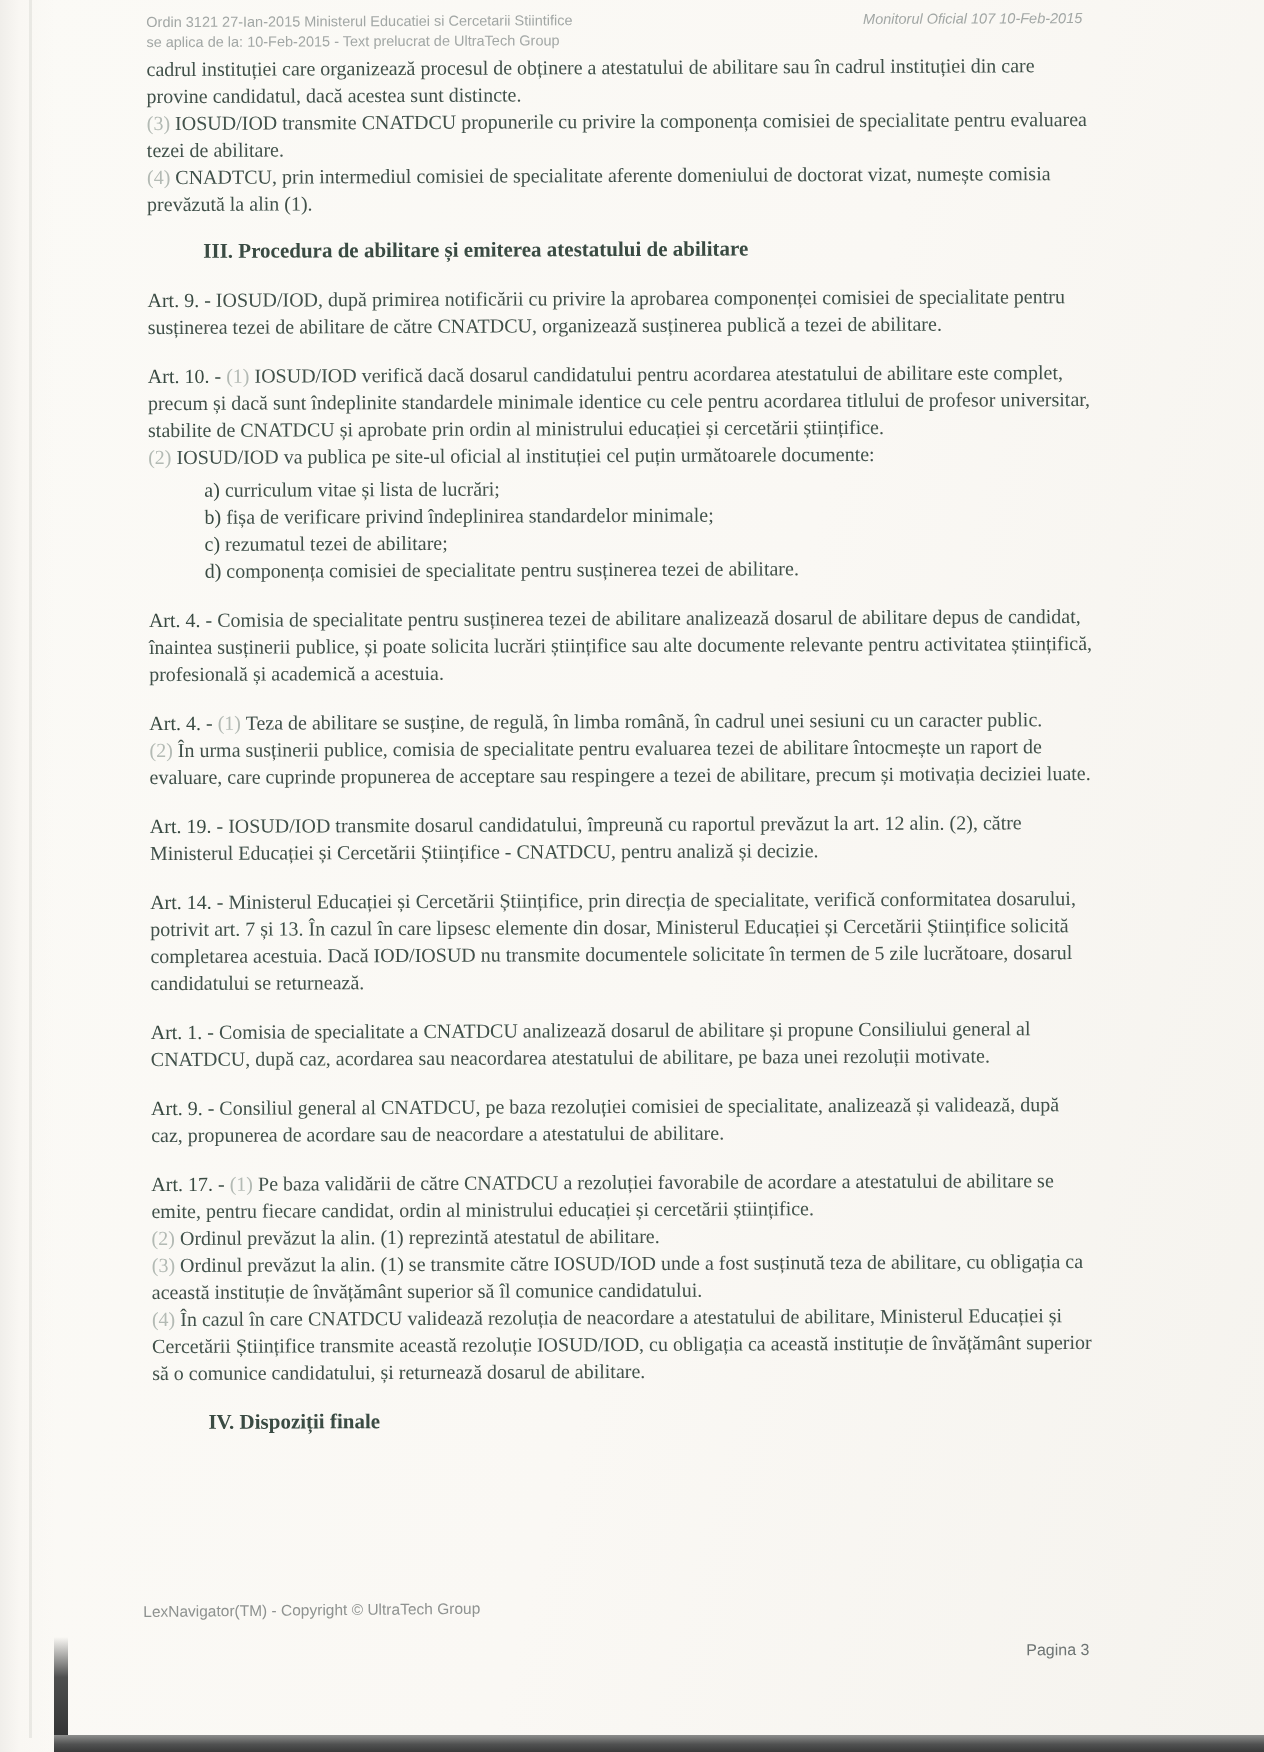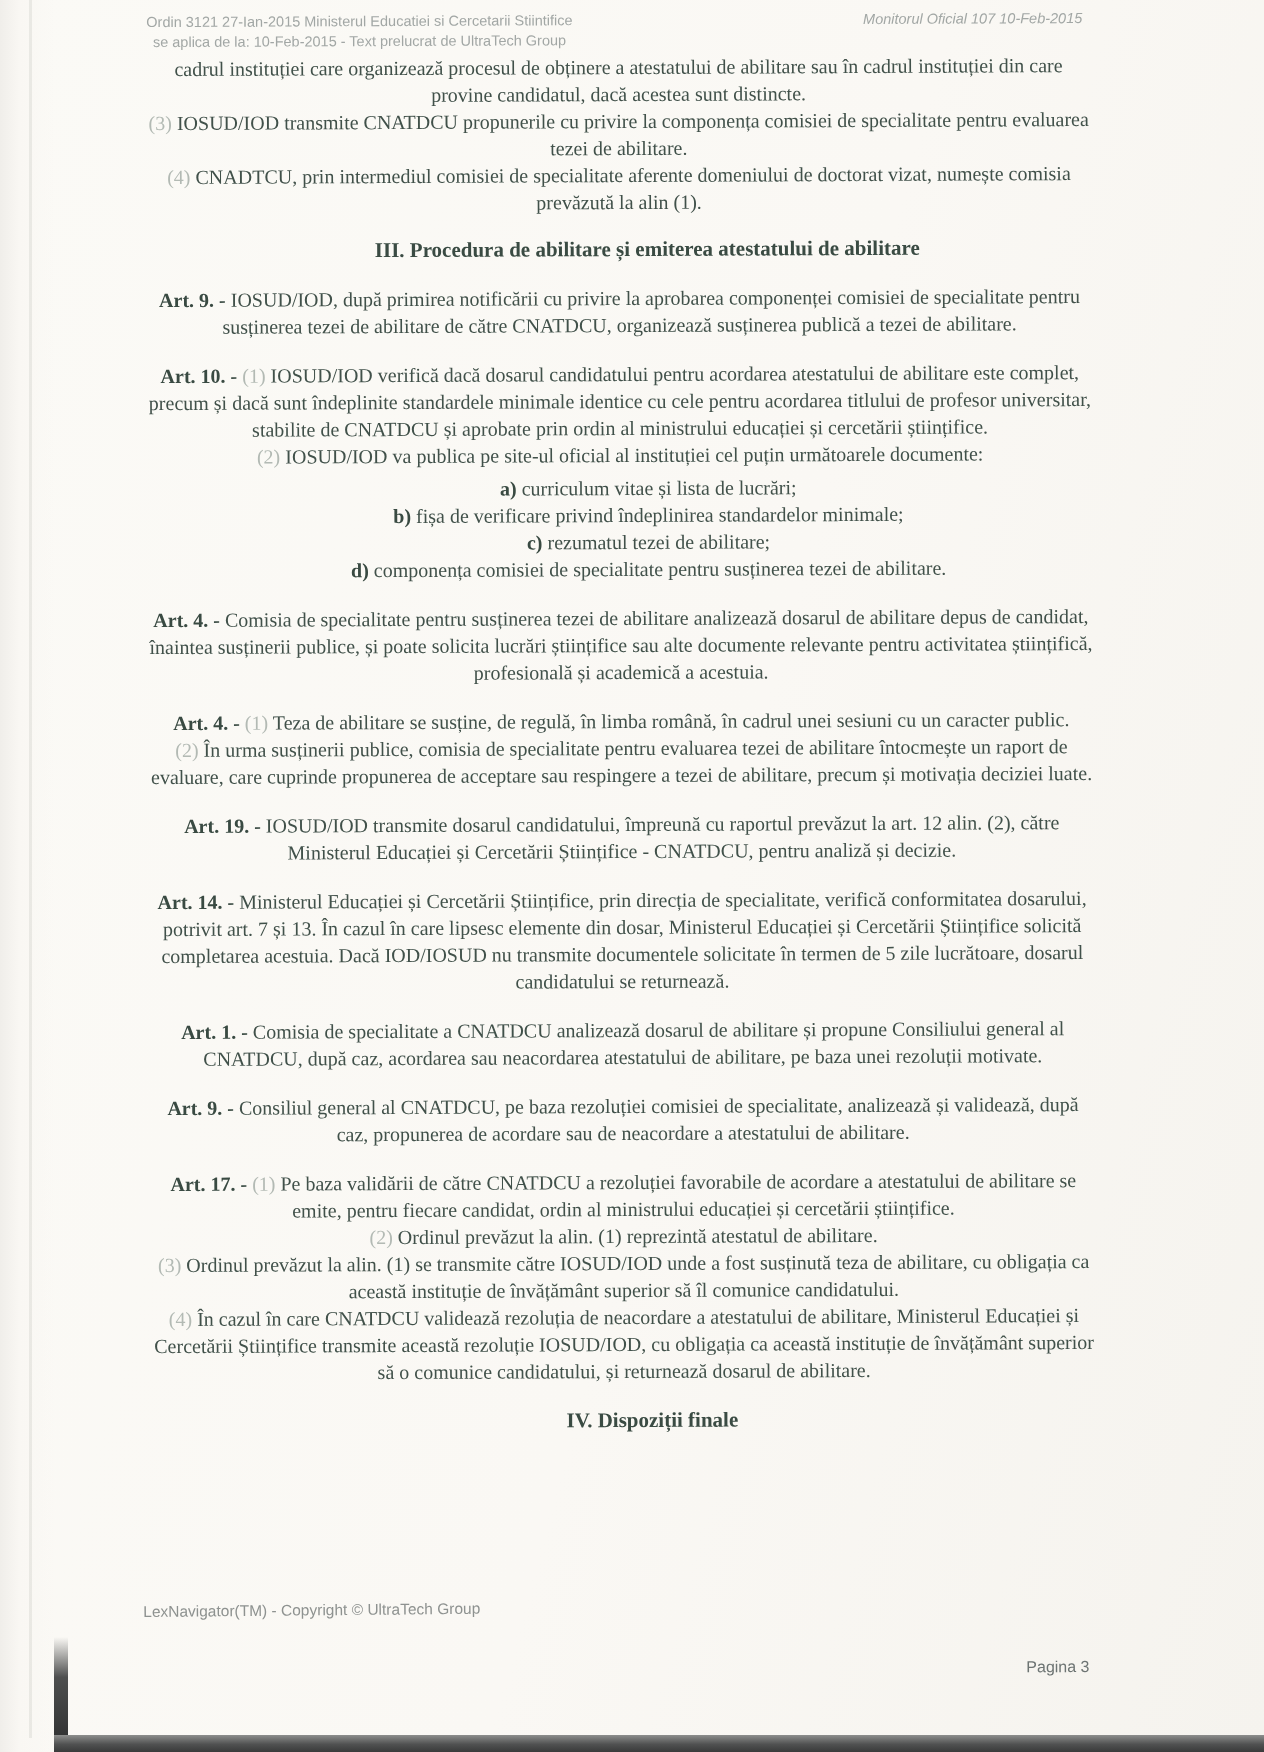--- a/index.html
+++ b/index.html
@@ -6,21 +6,20 @@
   html,body { width:1264px; height:1752px; }
   body {
     position:relative;
     background:#faf8f4;
     font-family:"Liberation Serif","DejaVu Serif",serif;
     color:#41514a;
     overflow:hidden;
   }
   .page { position:absolute; inset:0;
     background:linear-gradient(105deg,#fbfaf6 0%,#faf8f4 55%,#f5f3ee 100%);
-    text-align:center;
   }
   
   .edge-left { position:absolute; left:0; top:0; bottom:0; width:56px;
     background:linear-gradient(to right,#f0eeea 0%,#f9f7f3 35%,rgba(250,248,244,0)); }
   .edge-line { position:absolute; left:29px; top:0; bottom:14px; width:3px;
     background:rgba(140,140,138,0.14); }
   .scan-corner { position:absolute; left:54px; bottom:0; width:14px; height:115px;
     background:linear-gradient(to top,#2c2d2d,#4e4f4f 65%,rgba(90,90,90,0)); }
   .scan-bottom { position:absolute; left:54px; right:0; bottom:0; height:17px;
     background:linear-gradient(to bottom,#8d8e8d,#505151 55%,#393a3a); }
@@ -33,30 +32,30 @@
     font-size:14.5px; line-height:20px; color:#a2a7a5; }
   .h-right { white-space:nowrap;font-style:italic; }
 
   .content { position:absolute; top:54px; left:150px; width:944px;
     font-size:20px; line-height:27px; }
   .para { margin:0; }
   .gap { margin-top:22px; }
   .gap-sm { margin-top:6px; }
   .heading { margin:20px 0 0 56px; font-size:21px; font-weight:bold; color:#3a4b43; }
   .heading.last { margin-top:22px; }
-  .art .lbl, .lbl { font-weight:bold; color:#394a42; }
+  .art .lbl, .lbl { font-weight:normal; color:#394a42; }
   .mk { color:#b3bab4; }
   .list { margin-left:56px; }
 
   .footer-left { position:absolute; top:1600px; left:140px;
     font-family:"Liberation Sans","DejaVu Sans",sans-serif;
     font-size:15.5px; color:#8e9290; transform:rotate(-0.3deg); }
   .footer-right { position:absolute; top:1643px; right:178px;
     font-family:"Liberation Sans","DejaVu Sans",sans-serif;
-    font-size:16px; color:#6d7473;margin-top:17px; }
+    font-size:16px; color:#6d7473; }
 </style>
 </head>
 <body>
 
 <div class="page">
   <div class="edge-left"></div>
   <div class="edge-line"></div>
 
   <div class="tilt">
 

